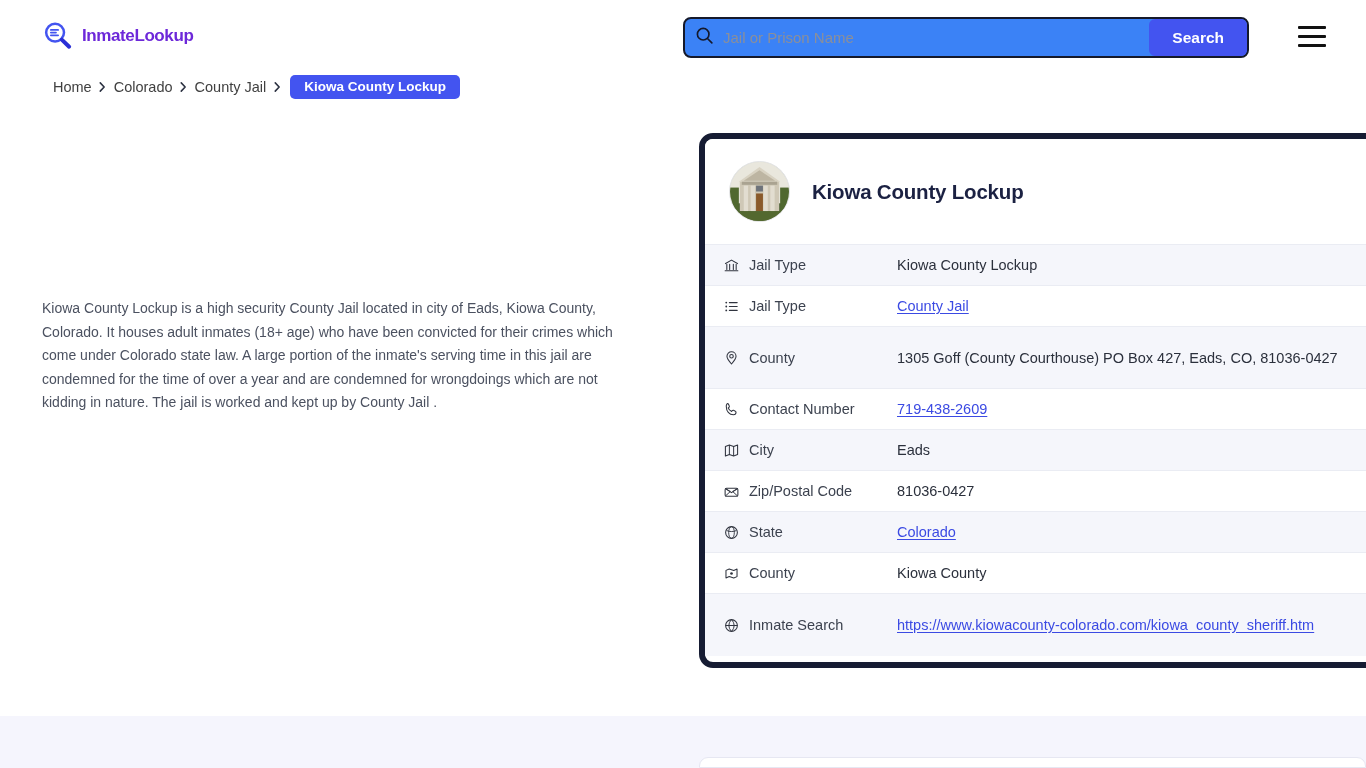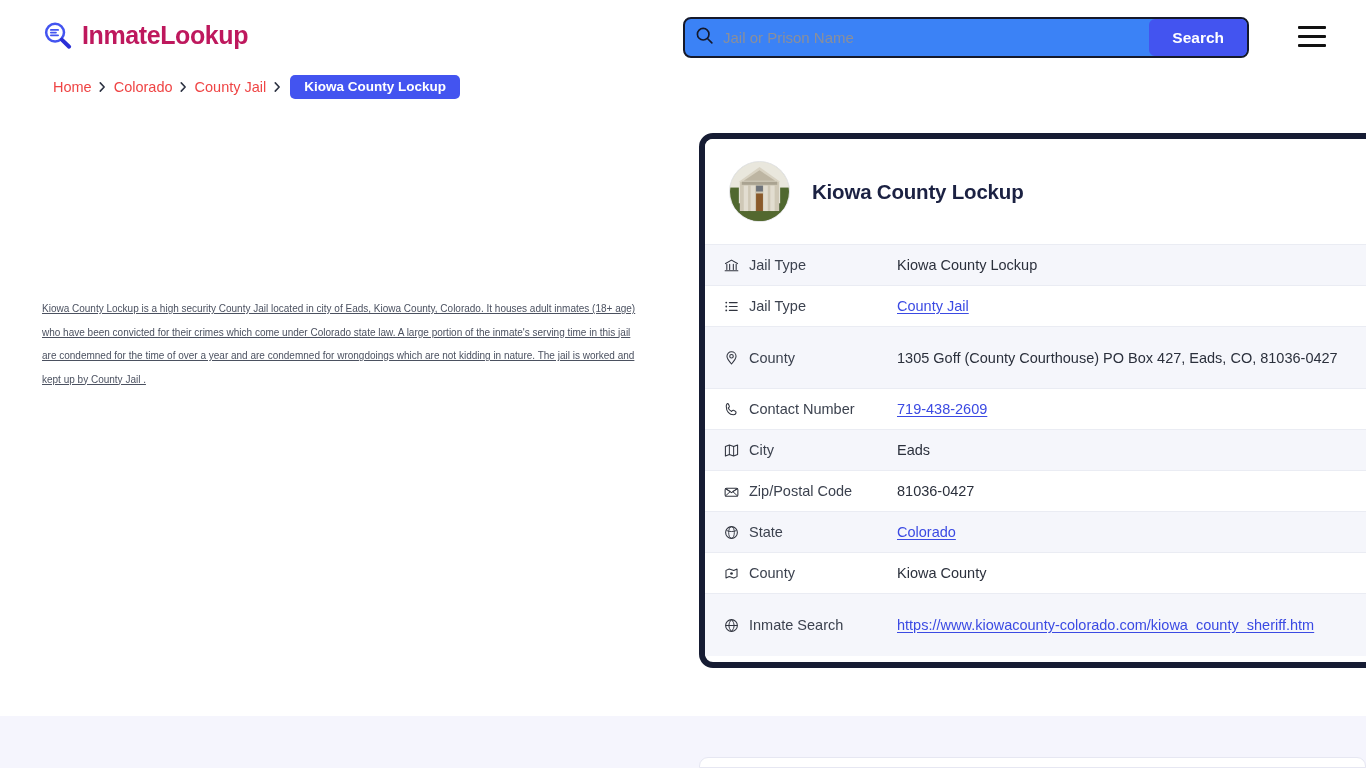--- a/index.html
+++ b/index.html
@@ -18,21 +18,21 @@
     background: #ffffff;
     display: flex; align-items: center;
   }
   .brand {
     position: absolute; left: 42px; top: 20px;
     display: flex; align-items: center; gap: 9px;
     cursor: pointer;
   }
   .brand-icon { width: 31px; height: 31px; display: block; }
   .brand-name {
-    font-size: 25px; font-weight: 700; color: #be185d;
+    font-size: 17px; font-weight: 700; color: #6d28d9;
     letter-spacing: -0.4px;
   }
 
   .searchwrap {
     position: absolute; left: 683px; top: 17px;
     width: 566px; height: 41px;
     border: 2px solid #15192b;
     border-radius: 8px;
     background: #3b82f6;
     display: flex; align-items: center;
@@ -68,21 +68,21 @@
   }
   .hamburger span { display: block; height: 3px; width: 100%; background: #111111; border-radius: 1px; }
 
   
   .breadcrumb {
     position: absolute; left: 53px; top: 76px;
     display: flex; align-items: center; gap: 0;
     height: 22px;
   }
   .bc-link {
-    font-size: 14.5px; color: #ef4444; text-decoration: none; cursor: pointer;
+    font-size: 14.5px; color: #404040; text-decoration: none; cursor: pointer;
     white-space: nowrap;
   }
   .bc-sep {
     display: inline-flex; align-items: center; justify-content: center;
     width: 22px; height: 14px; color: #2c3242;
   }
   .bc-current {
     background: #4354f0; color: #ffffff;
     font-size: 13.5px; font-weight: 700;
     padding: 4px 14px 5px 14px;
@@ -96,24 +96,23 @@
     position: absolute; left: 42px; top: 270px;
     width: 600px;
   }
   .page-title {
     font-size: 25.5px; line-height: 33px; font-weight: 700;
     color: #181d35; letter-spacing: -0.2px;
     max-width: 545px;
   }
   .body-p {
     margin-top: 27px;
-    font-size: 10px; line-height: 23.5px;
+    font-size: 14px; line-height: 23.5px;
     color: #4b5160;
     max-width: 597px;
-    text-decoration: underline;
   }
   .body-p.second { margin-top: 25px; max-width: 570px; }
 
   
   .card {
     position: absolute; left: 699px; top: 133px;
     width: 700px; height: 535px;
     background: #ffffff;
     border: 6px solid #161c33;
     border-radius: 14px;

